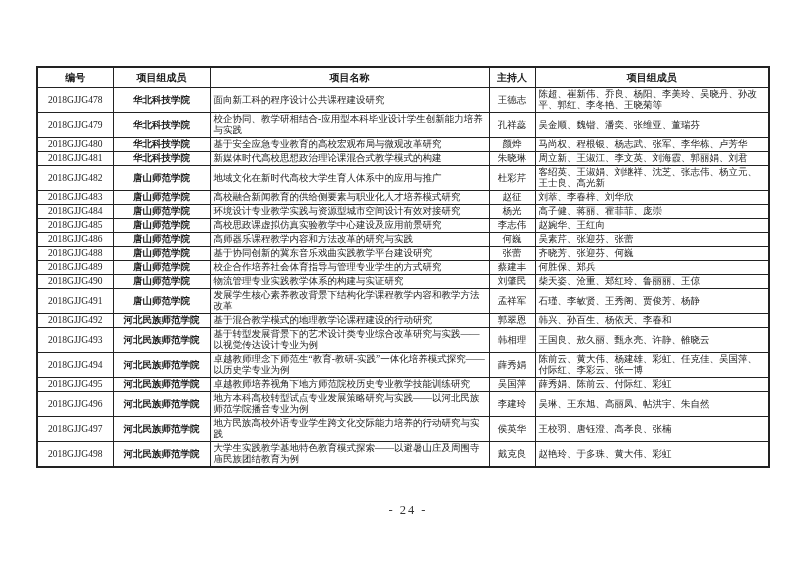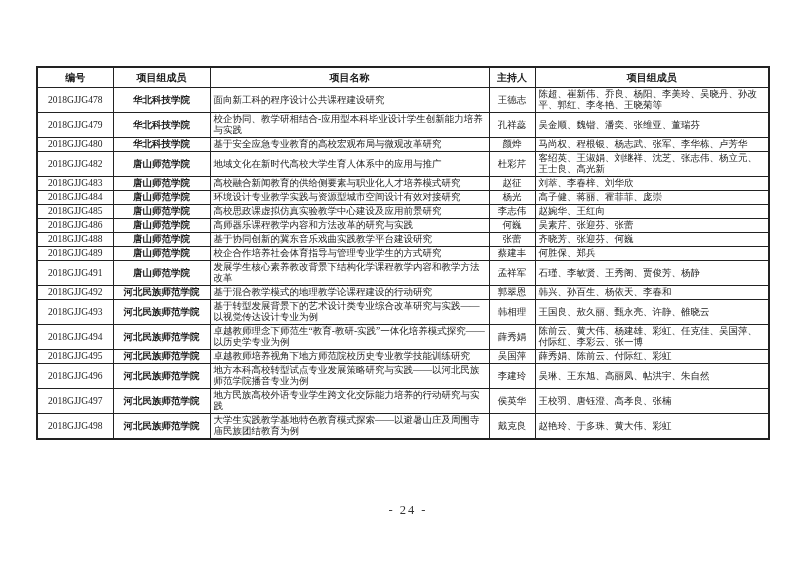--- a/index.html
+++ b/index.html
@@ -95,20 +95,27 @@
           <td class="col4">吴金顺、魏锴、潘奕、张维亚、董瑞芬</td>
         </tr>
         <tr>
           <td class="col0">2018GJJG480</td>
           <td class="col1">华北科技学院</td>
           <td class="col2">基于安全应急专业教育的高校宏观布局与微观改革研究</td>
           <td class="col3">颜烨</td>
           <td class="col4">马尚权、程根银、杨志武、张军、李华栋、卢芳华</td>
         </tr>
         <tr>
+          <td class="col0">2018GJJG481</td>
+          <td class="col1">华北科技学院</td>
+          <td class="col2">新媒体时代高校思想政治理论课混合式教学模式的构建</td>
+          <td class="col3">朱晓琳</td>
+          <td class="col4">周立新、王淑江、李文英、刘海霞、郭丽娟、刘君</td>
+        </tr>
+        <tr>
           <td class="col0">2018GJJG482</td>
           <td class="col1">唐山师范学院</td>
           <td class="col2">地域文化在新时代高校大学生育人体系中的应用与推广</td>
           <td class="col3">杜彩芹</td>
           <td class="col4">客绍英、王淑娟、刘继祥、沈芝、张志伟、杨立元、王士良、高光新</td>
         </tr>
         <tr>
           <td class="col0">2018GJJG483</td>
           <td class="col1">唐山师范学院</td>
           <td class="col2">高校融合新闻教育的供给侧要素与职业化人才培养模式研究</td>
@@ -144,20 +151,27 @@
           <td class="col4">齐晓芳、张迎芬、何巍</td>
         </tr>
         <tr>
           <td class="col0">2018GJJG489</td>
           <td class="col1">唐山师范学院</td>
           <td class="col2">校企合作培养社会体育指导与管理专业学生的方式研究</td>
           <td class="col3">蔡建丰</td>
           <td class="col4">何胜保、郑兵</td>
         </tr>
         <tr>
+          <td class="col0">2018GJJG490</td>
+          <td class="col1">唐山师范学院</td>
+          <td class="col2">物流管理专业实践教学体系的构建与实证研究</td>
+          <td class="col3">刘肇民</td>
+          <td class="col4">柴天姿、沧重、郑红玲、鲁丽丽、王倞</td>
+        </tr>
+        <tr>
           <td class="col0">2018GJJG491</td>
           <td class="col1">唐山师范学院</td>
           <td class="col2">发展学生核心素养教改背景下结构化学课程教学内容和教学方法改革</td>
           <td class="col3">孟祥军</td>
           <td class="col4">石瑾、李敏贤、王秀阁、贾俊芳、杨静</td>
         </tr>
         <tr>
           <td class="col0">2018GJJG492</td>
           <td class="col1">河北民族师范学院</td>
           <td class="col2">基于混合教学模式的地理教学论课程建设的行动研究</td>

